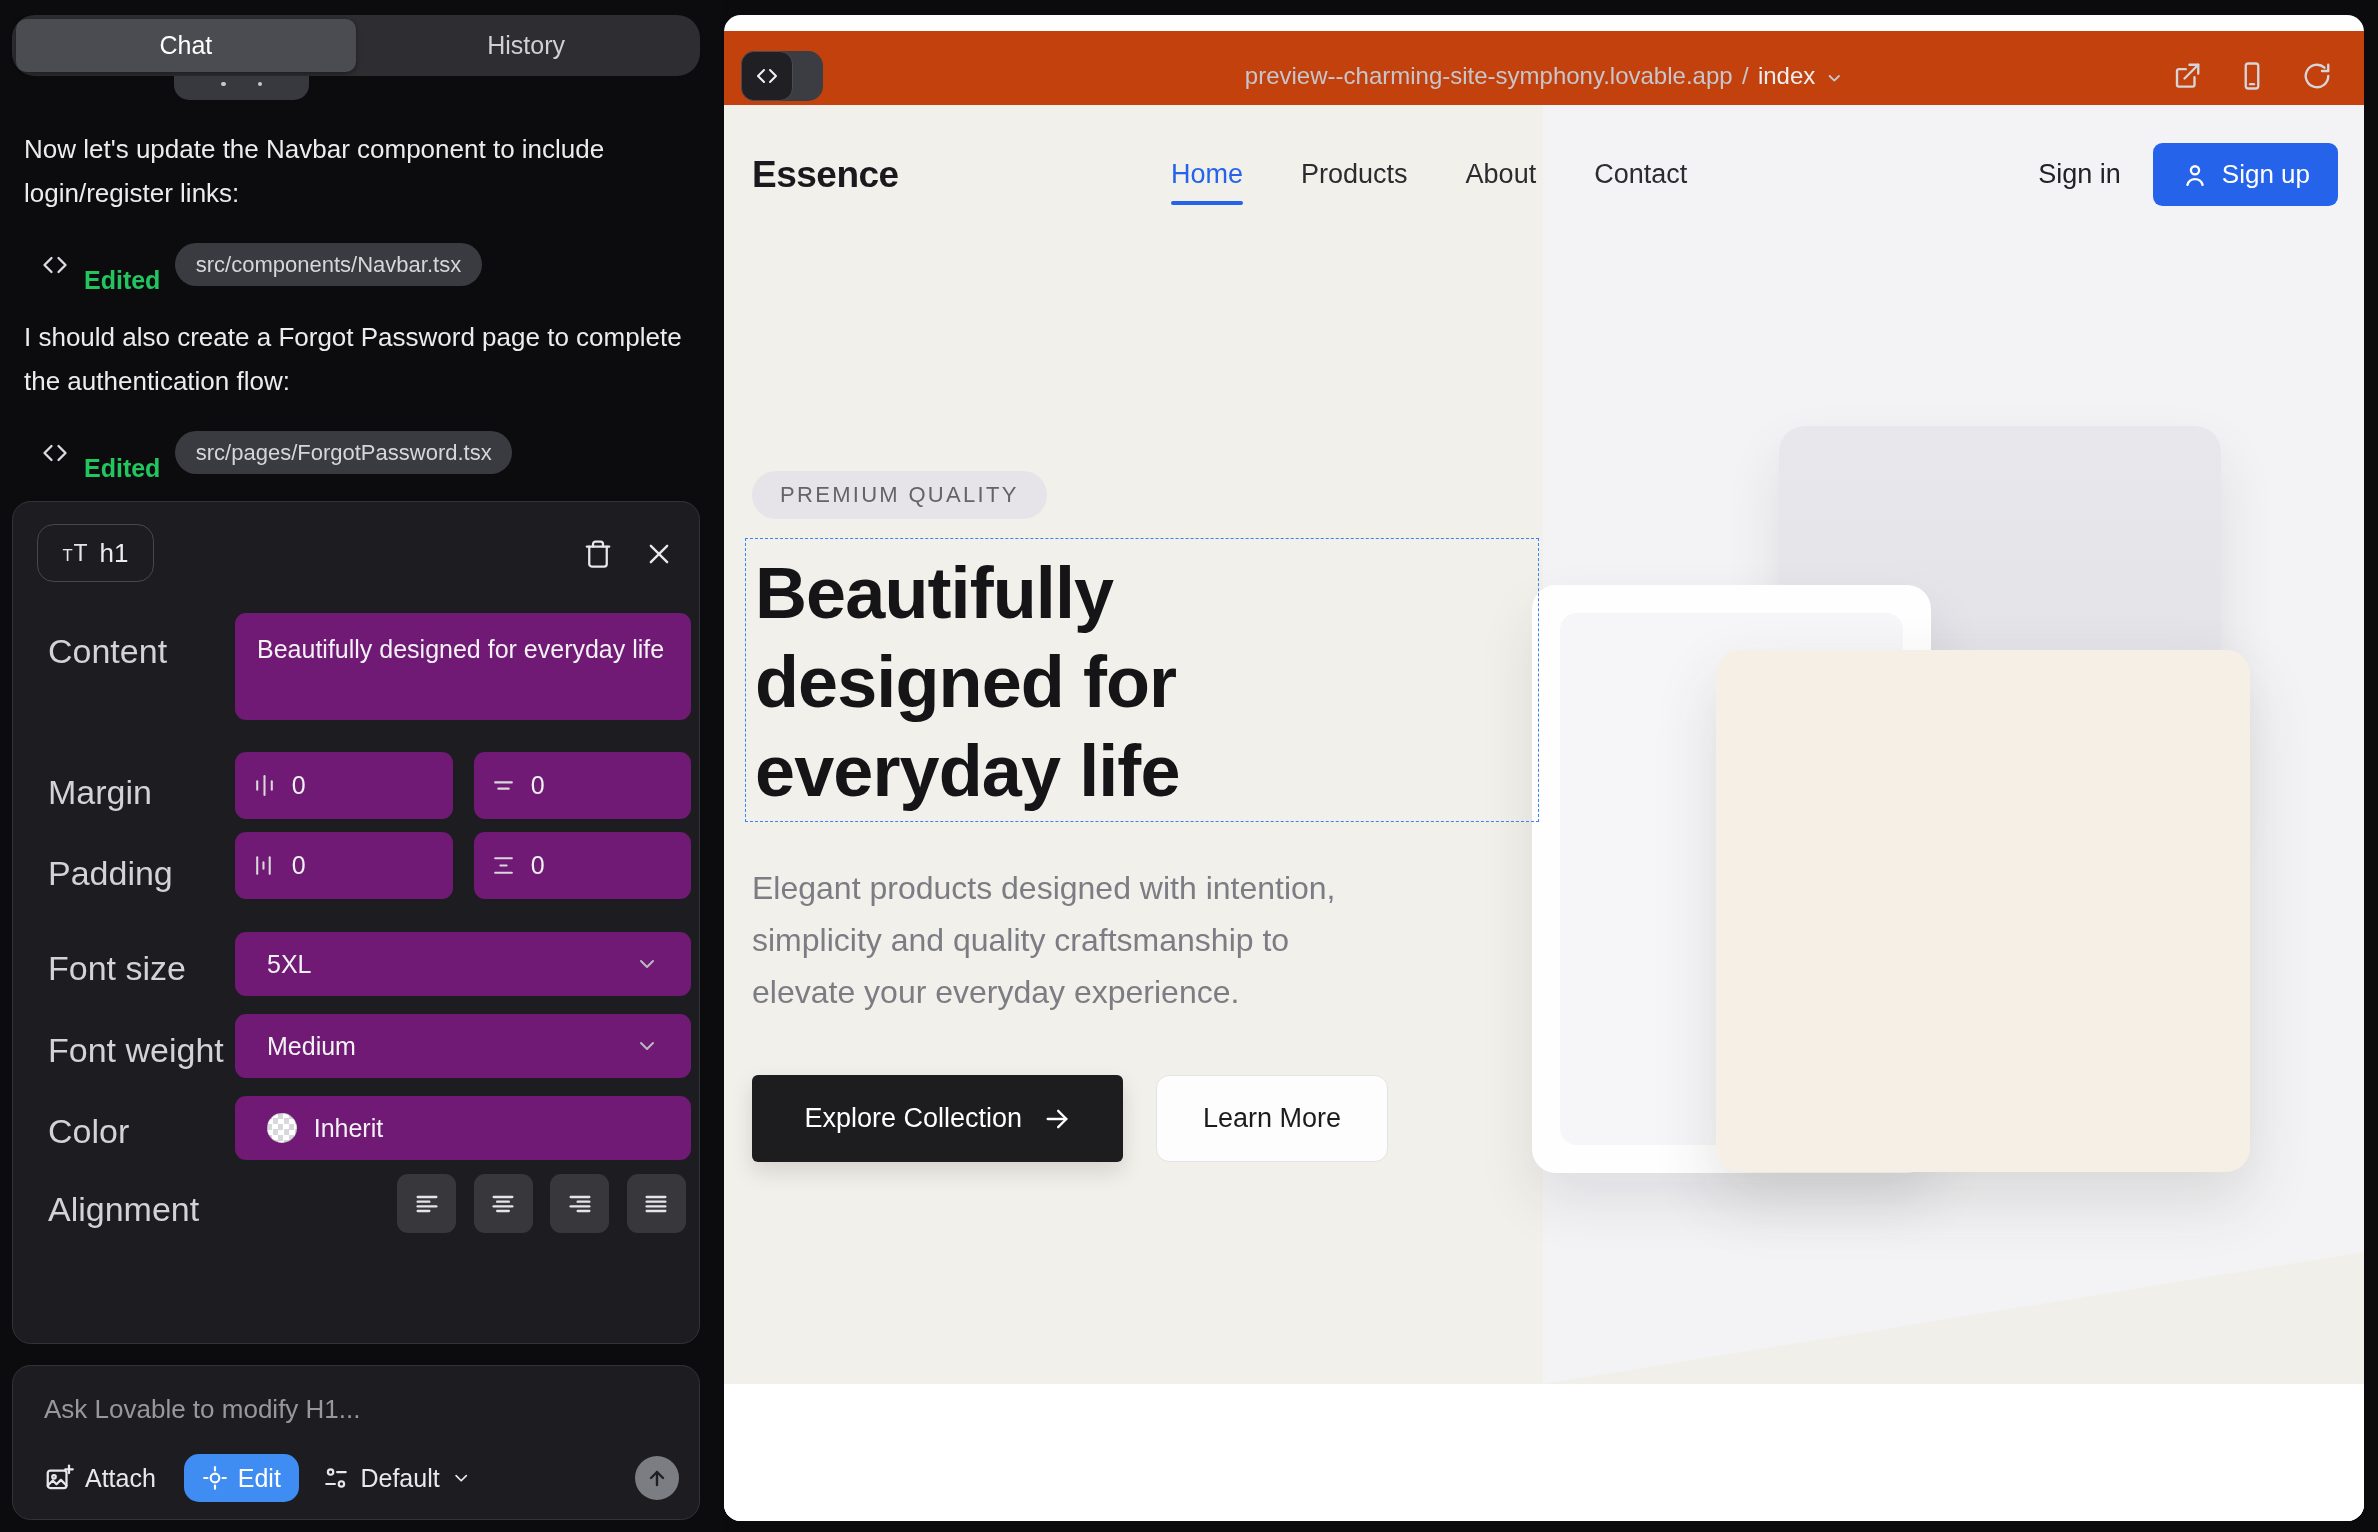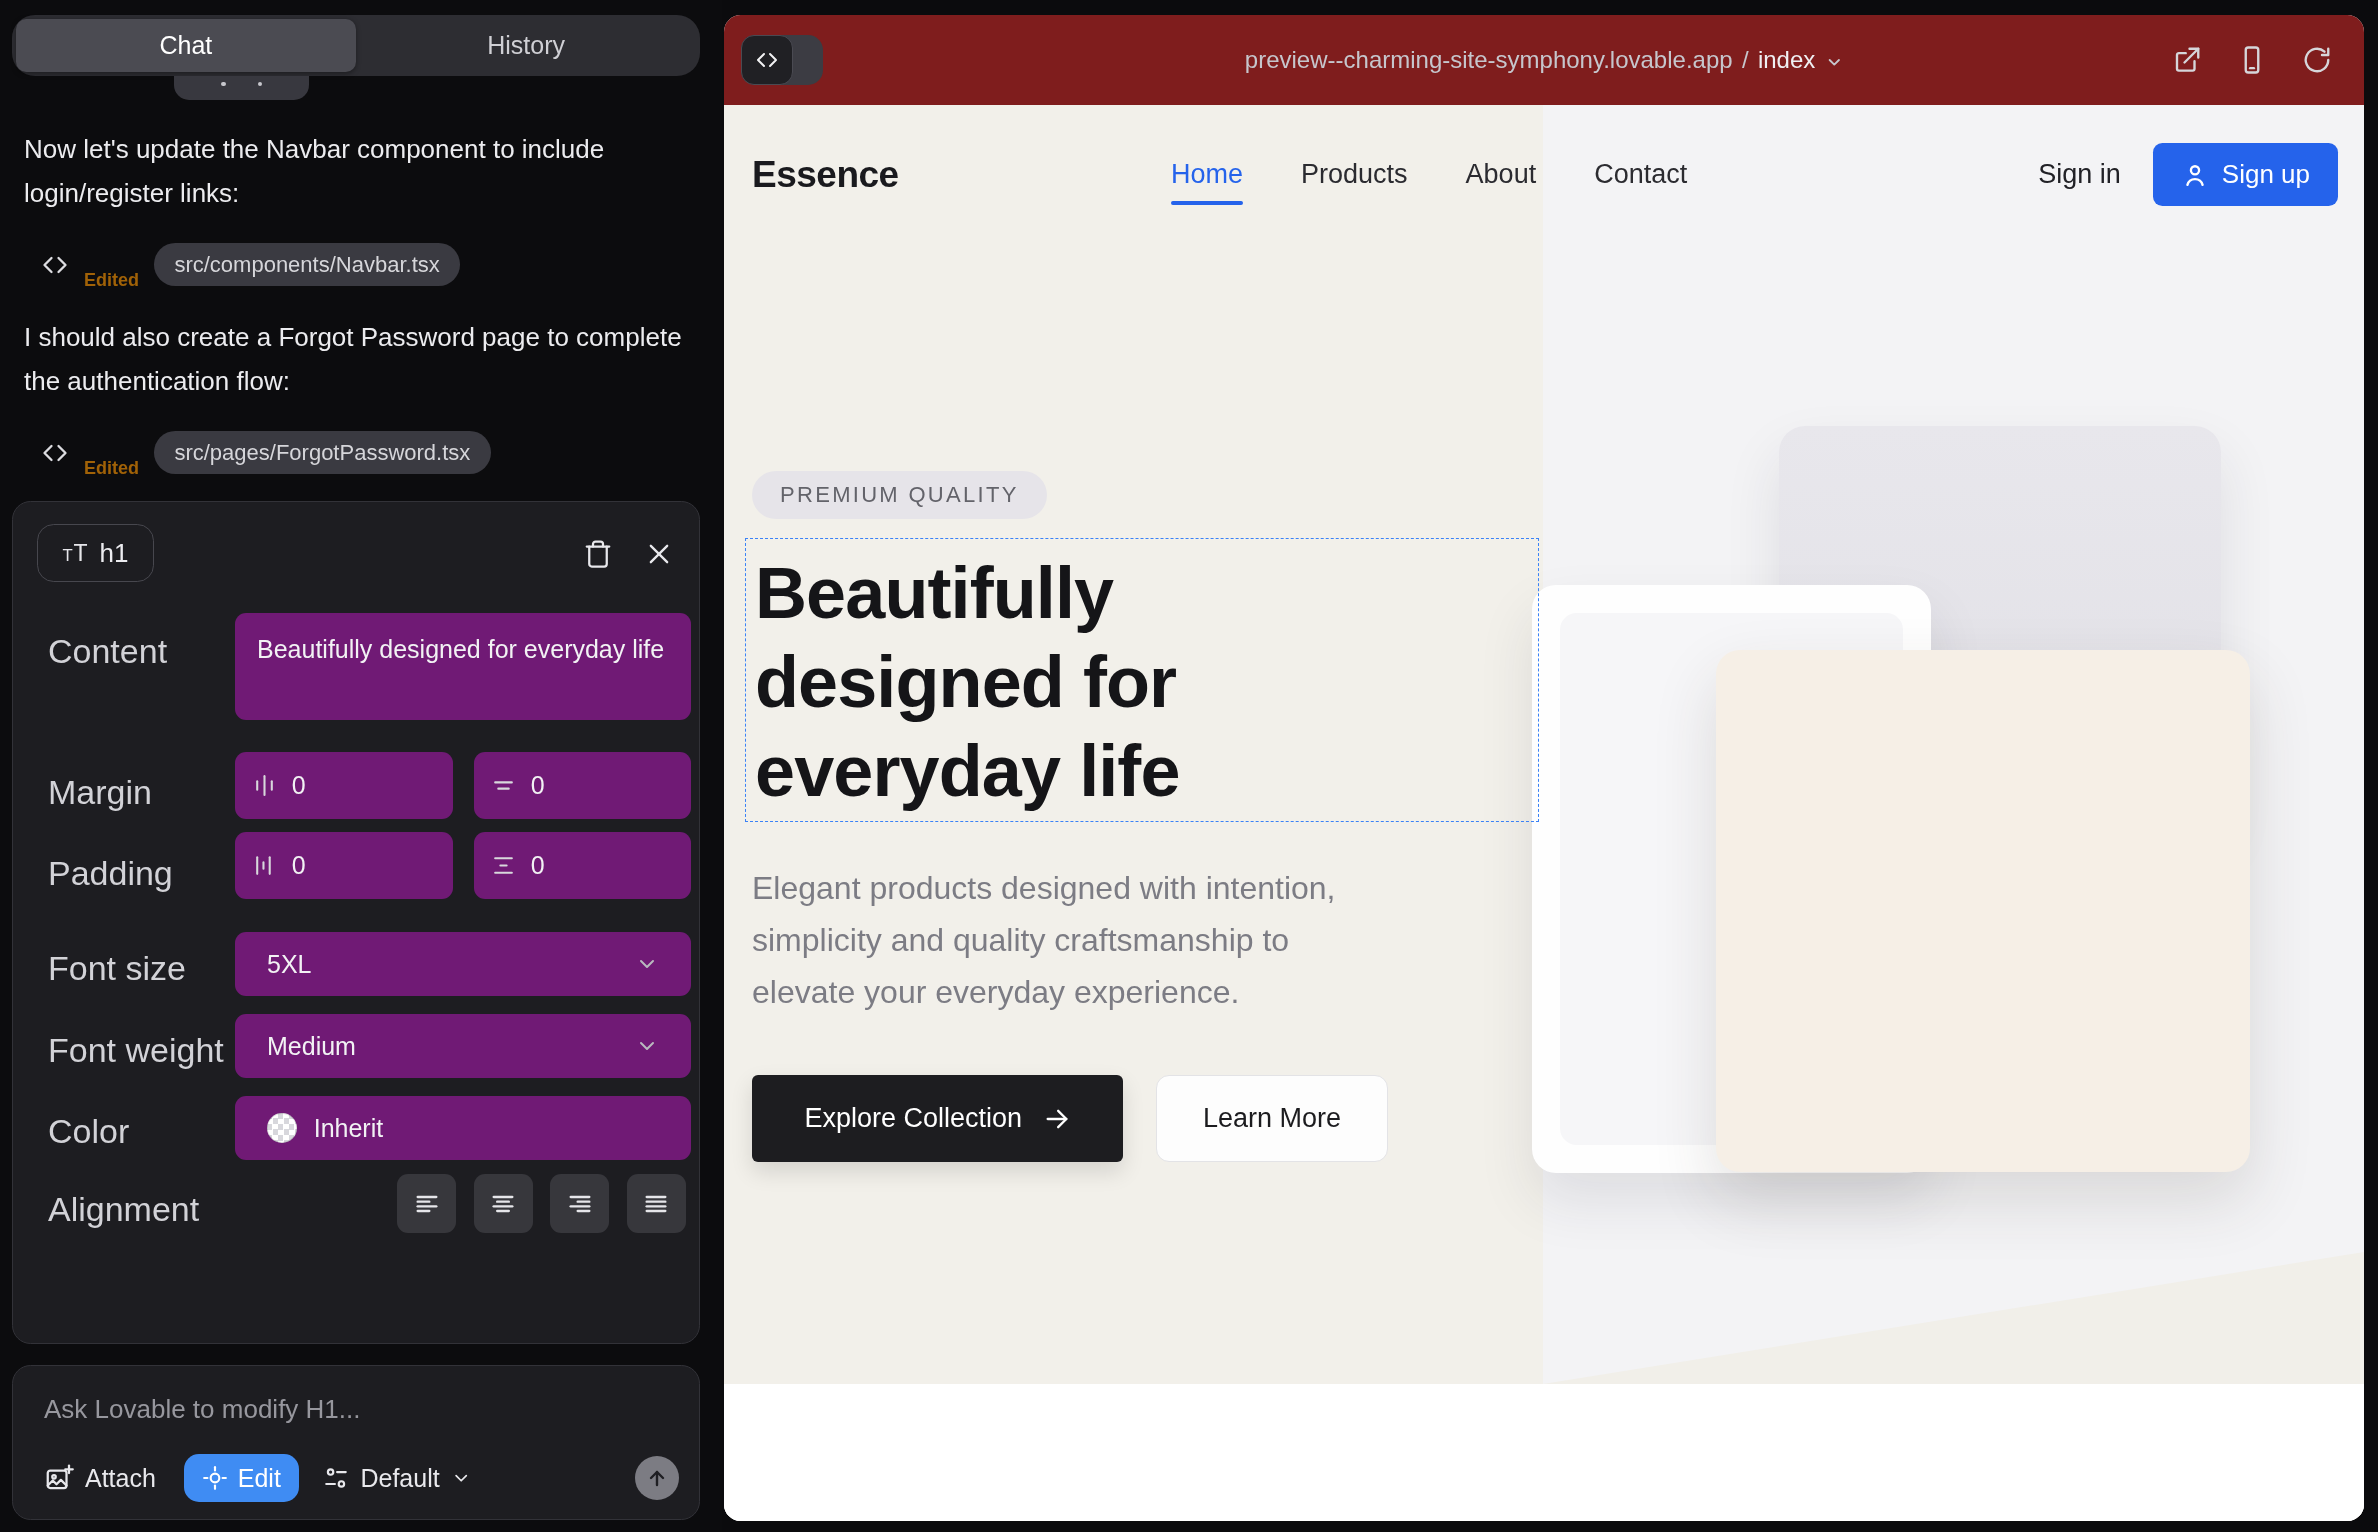--- a/index.html
+++ b/index.html
@@ -13,21 +13,21 @@
   .tabs { left:12px; top:15px; width:688px; height:61px; background:#2d2d32; border-radius:23px; display:flex; padding:3.7px; }
   .tab { flex:1; display:flex; align-items:center; justify-content:center; font-size:25px; color:#cfcfd4; border-radius:10.2px; cursor:pointer; }
   .tab.active { background:#4b4b52; color:#ffffff; box-shadow:0 1.9px 5.6px rgba(0,0,0,.35); }
 
   .scroll-pill { left:174px; top:76px; width:135px; height:24px; background:#38383f; border-radius:0 0 15px 15px; display:flex; align-items:flex-start; justify-content:center; gap:32px; padding-top:5.6px; }
   .scroll-pill i { width:4.6px; height:4.6px; border-radius:50%; background:#c7c7cd; }
 
   .chat-msg { left:24px; width:672px; font-size:26px; line-height:44px; color:#ececef; }
   .edited-row { left:41px; height:43px; display:flex; align-items:center; gap:15px; }
   .edited-row .code-ic { color:#dcdce0; }
-  .edited-label { font-size:18px; font-weight:700; color:#a16207;margin-top:32px; }
+  .edited-label { font-size:25px; font-weight:700; color:#22c55e;margin-top:32px; }
   .file-pill { height:43px; display:flex; align-items:center; padding:0 20.4px; background:#3a3a41; border-radius:21.3px; font-size:22px; color:#d6d6da; }
 
   
   #editor-panel { left:12px; top:501px; width:688px; height:843px; background:#1d1d21; border:0.9px solid #323238; border-radius:18.6px; }
   .tag-pill { left:24px; top:22px; width:117px; height:58px; border:0.9px solid #47474e; border-radius:16.7px; display:flex; align-items:center; justify-content:center; gap:11px; color:#ececf0; }
   .tag-pill .tt { font-size:23px; letter-spacing:0.9px; color:#e6e6ea; }
   .tag-pill .tt .small { font-size:16.7px; }
   .tag-pill .tag { font-size:26px; }
   .icon-btn { width:39px; height:39px; display:flex; align-items:center; justify-content:center; color:#e8e8ec; cursor:pointer; }
 
@@ -42,21 +42,21 @@
   
   #composer { left:12px; top:1365px; width:688px; height:155px; background:#1d1d21; border:0.9px solid #323238; border-radius:18.6px; }
   .composer-ph { left:31px; top:28px; font-size:26px; color:#97979e; }
   .composer-row { left:31px; right:20.4px; bottom:16.7px; height:48px; display:flex; align-items:center; }
   .tool { display:flex; align-items:center; gap:11px; color:#e8e8ec; font-size:25px; cursor:pointer; }
   .edit-pill { height:48px; border-radius:15px; background:#3f8cf3; color:#ffffff; padding:0 18.6px; display:flex; align-items:center; gap:9.3px; font-size:25px; margin:0 24px 0 28px; cursor:pointer; }
   .send-btn { margin-left:auto; width:44px; height:44px; border-radius:50%; background:#7c7c83; color:#1f1f23; display:flex; align-items:center; justify-content:center; cursor:pointer; }
 
   
   #preview { left:724px; top:15px; width:1640px; height:1506px; border-radius:16.7px; overflow:hidden; background:#ffffff; }
-  #chrome { position:absolute; left:0; top:0; width:100%; height:90px; background:#7f1d1d; display:flex; align-items:center; }
+  #chrome { position:absolute; left:0; top:16px; width:100%; height:90px; background:#c2410c; display:flex; align-items:center; }
   .code-toggle { position:absolute; left:16.7px; top:20.4px; width:82px; height:50px; background:#3c3c43; border-radius:15px; cursor:pointer; }
   .code-knob { position:absolute; left:0; top:0; width:52px; height:50px; background:#202024; border:0.9px solid #4a4a52; border-radius:13px; display:flex; align-items:center; justify-content:center; color:#f2f2f4; }
   .url-bar { margin:0 auto; display:flex; align-items:center; gap:9.3px; font-size:24px; color:#c6c6cc; }
   .url-page { color:#efeff2; }
   .chrome-icons { position:absolute; right:32px; top:0; height:90px; display:flex; align-items:center; gap:35px; color:#d6d6da; }
 
   #site { position:absolute; left:0; top:90px; width:1640px; height:1416px; background:#f2f0ea; overflow:hidden; }
   .site-gray { left:819px; top:0; width:821px; height:1279px; background:#f3f3f5; }
   .wedge { left:819px; top:1147px; width:821px; height:132px; background:#f1efe9; clip-path:polygon(0 100%, 100% 0, 100% 100%); }
   .bottom-white { left:0; top:1279px; width:1640px; height:137px; background:#ffffff; }

